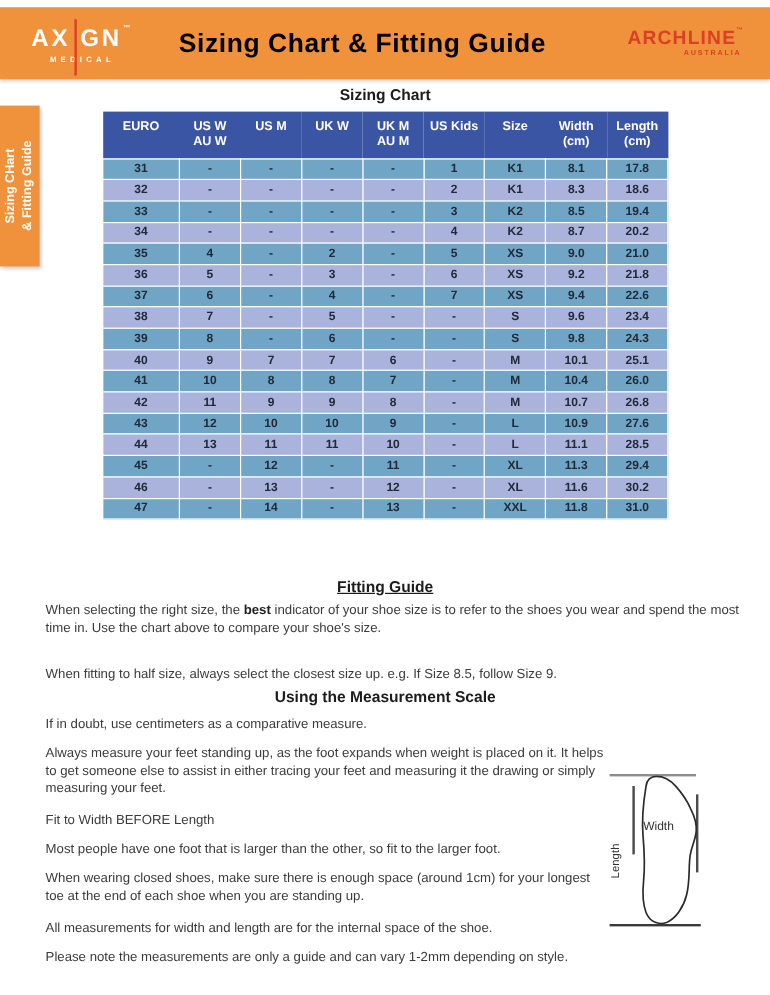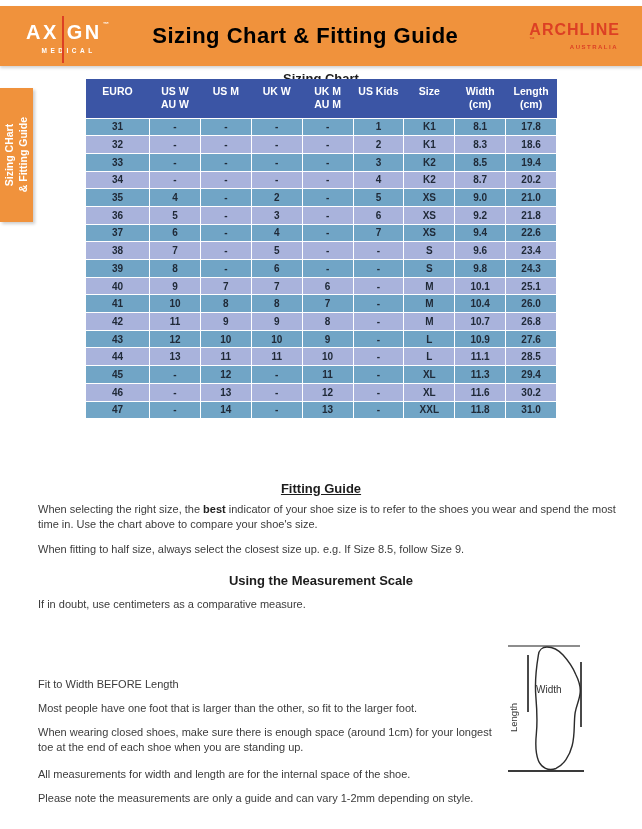--- a/index.html
+++ b/index.html
@@ -15,21 +15,21 @@
     padding:0 18px 0 26px;
     box-shadow:0 2px 3px rgba(0,0,0,0.18);
   }
   .axign { position:relative; color:#fff; text-align:center; padding-top:2px; }
   .axign-row { display:flex; align-items:center; font-size:20px; font-weight:bold; letter-spacing:2.5px; line-height:1; }
   .axign-bar { width:2px; height:47px; background:var(--accent-red,#DC4024); margin:-5px 3px -20px 3px; position:relative; z-index:2; }
   .axign .tm { font-size:6px; align-self:flex-start; margin-left:1px; }
   .axign-sub { font-size:6.5px; font-weight:bold; letter-spacing:3.5px; margin-top:4px; }
   .bar-title { color:#000000; font-size:22px; font-weight:bold; letter-spacing:0.5px; white-space:nowrap; margin-right:30px; }
   .archline { color:var(--accent-red,#DC4024); text-align:right; padding-right:4px; }
-  .arch-main { font-size:16px; font-weight:bold; letter-spacing:1px; line-height:1; display:flex; align-items:flex-start;flex-direction:column; }
+  .arch-main { font-size:16px; font-weight:bold; letter-spacing:1px; line-height:1; display:flex; align-items:flex-start; }
   .arch-main .tm2 { font-size:5.5px; margin-top:-1px; }
   .arch-sub { font-size:6px; font-weight:bold; letter-spacing:1.5px; margin-top:1px; margin-right:2px; }
 
   
   .side-tab {
     position:absolute; left:0; top:88px; width:33px; height:134px;
     background:var(--orange,#F0923C);
     display:flex; align-items:center; justify-content:center;
     box-shadow:2px 2px 3px rgba(0,0,0,0.2);
   }
@@ -38,21 +38,21 @@
   .tab-text span { display:block; }
 
   
   .sec-h { position:absolute; left:0; width:642px; text-align:center;
     font-size:13px; font-weight:bold; color:#1c1c1c; }
   #h-sizing { top:71px; }
   #h-fitting { top:481px;text-decoration:underline; }
   #h-measure { top:573px; }
 
   
-  .sizing-table { position:absolute; left:85px; top:79px; width:472px;
+  .sizing-table { position:absolute; left:85px; top:93px; width:472px;
     border-collapse:collapse; table-layout:fixed; }
   .sizing-table col.c0 { width:64px; }
   .sizing-table th {
     background:var(--header-blue,#3B55A5); color:#fff;
     font-size:10.5px; font-weight:bold; line-height:1.25;
     height:39px; vertical-align:top; padding-top:6px; text-align:center;
   }
   .sizing-table td {
     height:17.7px; text-align:center; vertical-align:middle;
     font-size:10px; font-weight:bold; color:#202a38;
@@ -60,21 +60,21 @@
   }
   .sizing-table tbody tr:nth-child(odd)  td { background:var(--row-teal,#71A5C6); }
   .sizing-table tbody tr:nth-child(even) td { background:var(--row-light,#A9B3DC); }
 
   
   .para { position:absolute; left:38px; width:580px;
     font-size:11px; line-height:14.5px; color:#3b3b3b; }
   .para b { color:#222; }
   .narrow { width:468px; }
   #p-fg1 { top:502px; }
-  #p-fg2 { top:542px; }
+  #p-fg2 { top:555px; }
   #p-m1 { top:597px; }
   #p-m2 { top:621px; }
   #p-m3 { top:677px; }
   #p-m4 { top:701px; }
   #p-m5 { top:725px; }
   #p-m6 { top:767px; }
   #p-m7 { top:791px; }
 
   
   .foot-diagram { position:absolute; left:500px; top:640px; width:140px; height:142px; }
@@ -359,20 +359,21 @@
           <td>11.8</td>
           <td>31.0</td>
         </tr>
       </tbody>
   </table>
 
   <p class="para" id="p-fg1"><span>When selecting the right size, the </span><b>best</b><span> indicator of your shoe size is to refer to the shoes you wear and spend the most time in. Use the chart above to compare your shoe's size.</span></p>
   <p class="para" id="p-fg2">When fitting to half size, always select the closest size up. e.g. If Size 8.5, follow Size 9.</p>
 
   <p class="para" id="p-m1">If in doubt, use centimeters as a comparative measure.</p>
+  <p class="para narrow" id="p-m2">Always measure your feet standing up, as the foot expands when weight is placed on it. It helps to get someone else to assist in either tracing your feet and measuring it the drawing or simply measuring your feet.</p>
   <p class="para" id="p-m3">Fit to Width BEFORE Length</p>
   <p class="para" id="p-m4">Most people have one foot that is larger than the other, so fit to the larger foot.</p>
   <p class="para narrow" id="p-m5">When wearing closed shoes, make sure there is enough space (around 1cm) for your longest toe at the end of each shoe when you are standing up.</p>
   <p class="para" id="p-m6">All measurements for width and length are for the internal space of the shoe.</p>
   <p class="para narrow" id="p-m7">Please note the measurements are only a guide and can vary 1-2mm depending on style.</p>
 
   <div class="foot-diagram">
     <div class="fd-topline"></div>
     <div class="fd-bottomline"></div>
     <div class="fd-leftline"></div>

